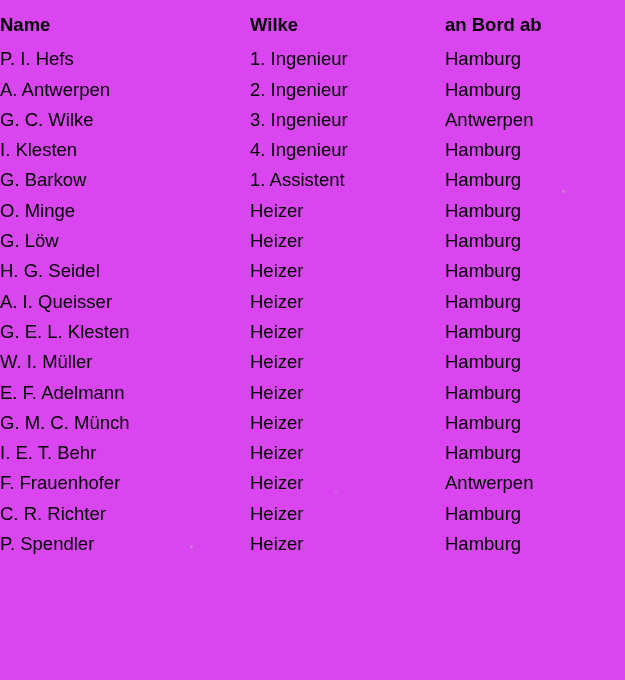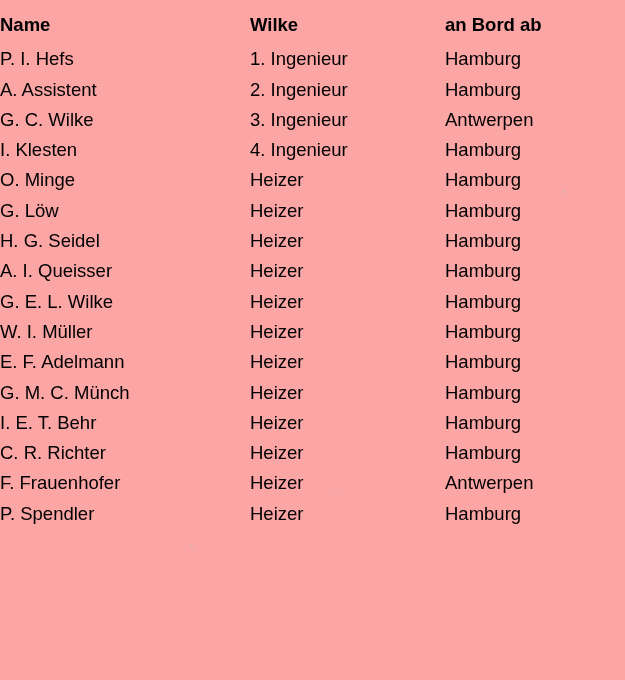--- a/index.html
+++ b/index.html
@@ -13,21 +13,21 @@
     font-family: "Liberation Sans", sans-serif;
     color: #000000;
     overflow: hidden;
   }
   .page {
     position: relative;
     width: 625px;
     height: 680px;
     box-sizing: border-box;
     padding: 10px 0 0 0;
-    background: #fca5a5;
+    background: #d946ef;
   }
   table.crew-table {
     border-collapse: collapse;
     width: 625px;
     table-layout: fixed;
   }
   table.crew-table th,
   table.crew-table td {
     text-align: left;
     vertical-align: top;
@@ -75,32 +75,37 @@
         <th class="h-port">an Bord ab</th>
       </tr>
     </thead>
     <tbody>
       <tr>
         <td class="d-name">P. I. Hefs</td>
         <td class="d-rank">1. Ingenieur</td>
         <td class="d-port">Hamburg</td>
       </tr>
       <tr>
-        <td class="d-name">A. Assistent</td>
+        <td class="d-name">A. Antwerpen</td>
         <td class="d-rank">2. Ingenieur</td>
         <td class="d-port">Hamburg</td>
       </tr>
       <tr>
         <td class="d-name">G. C. Wilke</td>
         <td class="d-rank">3. Ingenieur</td>
         <td class="d-port">Antwerpen</td>
       </tr>
       <tr>
         <td class="d-name">I. Klesten</td>
         <td class="d-rank">4. Ingenieur</td>
+        <td class="d-port">Hamburg</td>
+      </tr>
+      <tr>
+        <td class="d-name">G. Barkow</td>
+        <td class="d-rank">1. Assistent</td>
         <td class="d-port">Hamburg</td>
       </tr>
       <tr>
         <td class="d-name">O. Minge</td>
         <td class="d-rank">Heizer</td>
         <td class="d-port">Hamburg</td>
       </tr>
       <tr>
         <td class="d-name">G. Löw</td>
         <td class="d-rank">Heizer</td>
@@ -110,21 +115,21 @@
         <td class="d-name">H. G. Seidel</td>
         <td class="d-rank">Heizer</td>
         <td class="d-port">Hamburg</td>
       </tr>
       <tr>
         <td class="d-name">A. I. Queisser</td>
         <td class="d-rank">Heizer</td>
         <td class="d-port">Hamburg</td>
       </tr>
       <tr>
-        <td class="d-name">G. E. L. Wilke</td>
+        <td class="d-name">G. E. L. Klesten</td>
         <td class="d-rank">Heizer</td>
         <td class="d-port">Hamburg</td>
       </tr>
       <tr>
         <td class="d-name">W. I. Müller</td>
         <td class="d-rank">Heizer</td>
         <td class="d-port">Hamburg</td>
       </tr>
       <tr>
         <td class="d-name">E. F. Adelmann</td>
@@ -135,28 +140,28 @@
         <td class="d-name">G. M. C. Münch</td>
         <td class="d-rank">Heizer</td>
         <td class="d-port">Hamburg</td>
       </tr>
       <tr>
         <td class="d-name">I. E. T. Behr</td>
         <td class="d-rank">Heizer</td>
         <td class="d-port">Hamburg</td>
       </tr>
       <tr>
+        <td class="d-name">F. Frauenhofer</td>
+        <td class="d-rank">Heizer</td>
+        <td class="d-port">Antwerpen</td>
+      </tr>
+      <tr>
         <td class="d-name">C. R. Richter</td>
         <td class="d-rank">Heizer</td>
         <td class="d-port">Hamburg</td>
-      </tr>
-      <tr>
-        <td class="d-name">F. Frauenhofer</td>
-        <td class="d-rank">Heizer</td>
-        <td class="d-port">Antwerpen</td>
       </tr>
       <tr>
         <td class="d-name">P. Spendler</td>
         <td class="d-rank">Heizer</td>
         <td class="d-port">Hamburg</td>
       </tr>
     </tbody>
   </table>
 
   <div class="speck" style="left:562px; top:190px; width:3px; height:3px;"></div>

